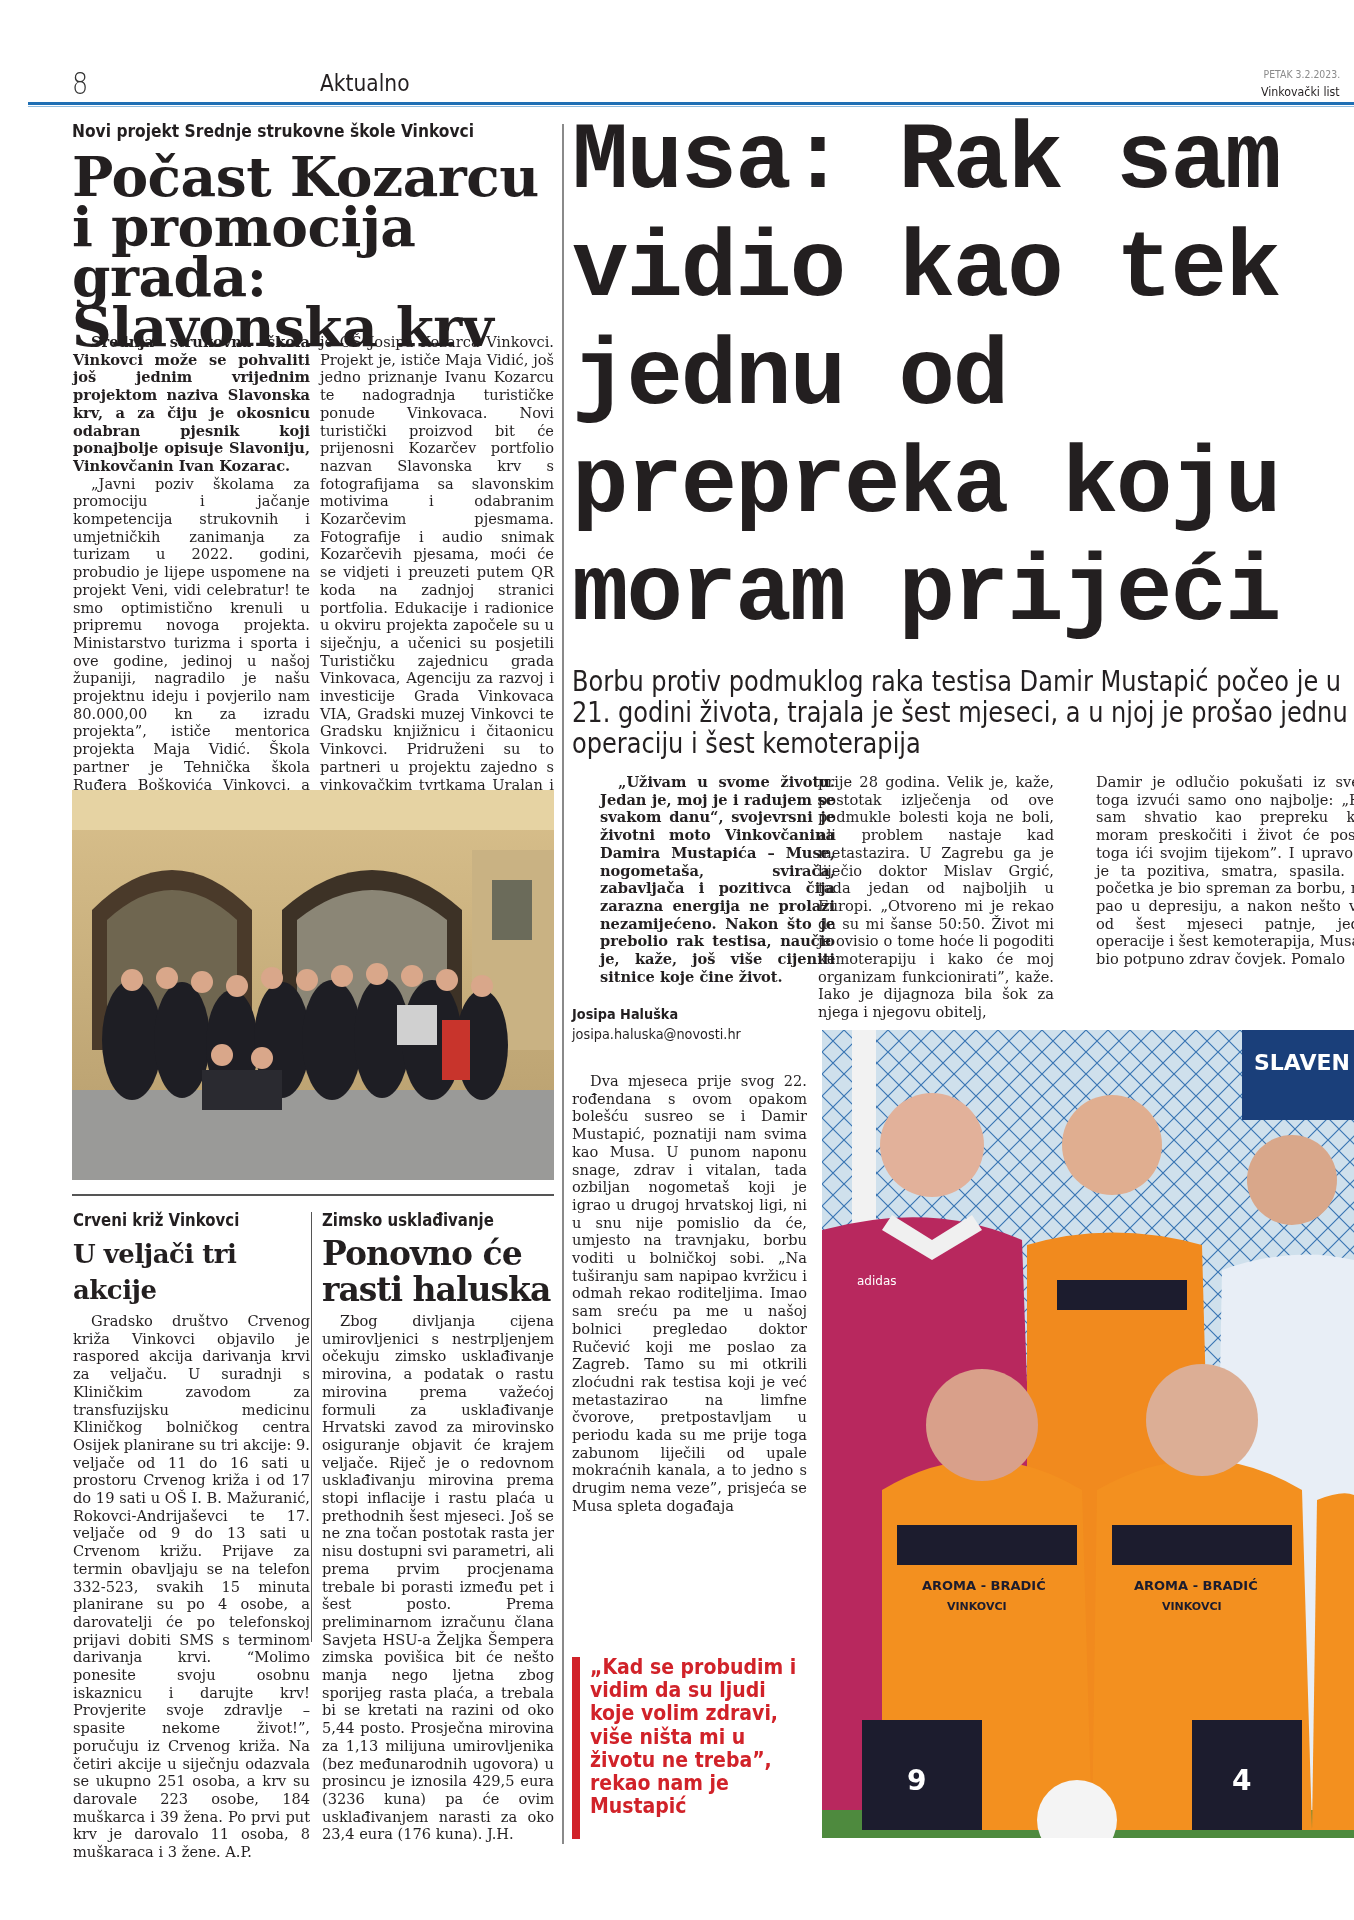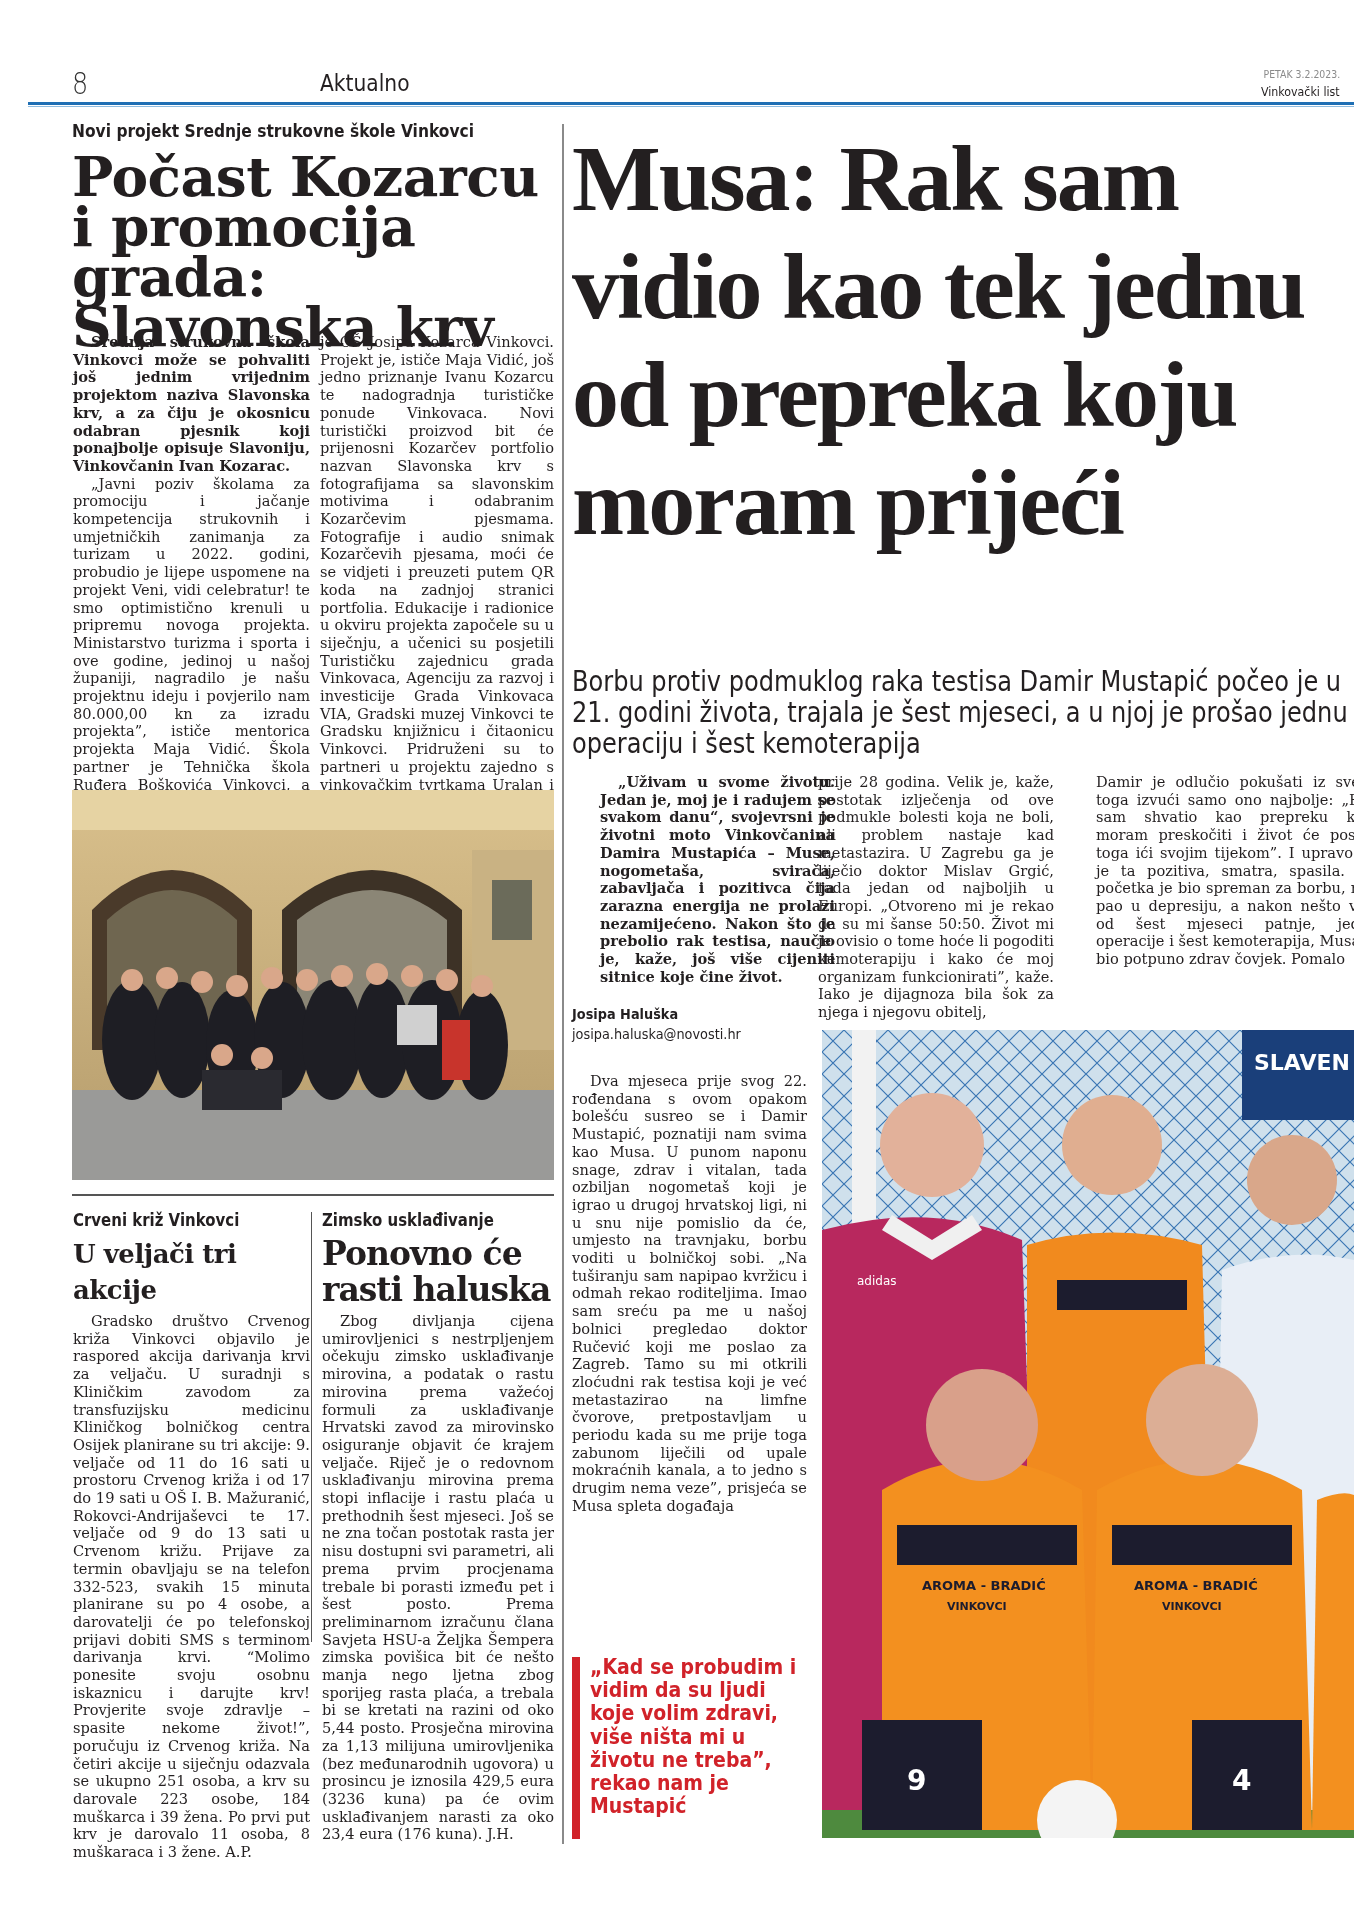--- a/index.html
+++ b/index.html
@@ -38,21 +38,21 @@
   #col-divider-bottom { left: 311px; top: 1212px; width: 1px; height: 430px; background: #555; }
 
   #kicker-3 { left: 322px; top: 1210px; font-family: "DejaVu Sans", sans-serif; font-size: 17px; font-weight: bold; transform: scaleX(0.88); transform-origin: left top; white-space: nowrap; }
   #headline-3 { left: 322px; top: 1236px; width: 240px; font-family: "DejaVu Serif", serif; font-weight: bold; font-size: 33px; line-height: 36px; letter-spacing: -1px; }
   #art3-body { left: 322px; top: 1312px; width: 232px; }
 
   
   #main-divider { left: 562px; top: 124px; width: 2px; height: 1720px; background: #8a8a8a; }
 
   
-  #headline-main { left: 572px; top: 124px; width: 780px; font-family: Liberation Serif, serif; font-weight: bold; font-size: 94px; line-height: 108px; color: #231f20; letter-spacing: -2px; }
+  #headline-main { left: 572px; top: 108px; width: 780px; font-family: Liberation Mono, monospace; font-weight: bold; font-size: 94px; line-height: 108px; color: #231f20; letter-spacing: -2px; }
   #subhead-main { left: 572px; top: 666px; width: 780px; font-family: "DejaVu Sans", sans-serif; font-size: 28px; line-height: 31px; color: #231f20; transform: scaleX(0.86); transform-origin: left top; width: 905px; }
 
   #main-col1 { left: 572px; top: 773px; width: 235px; margin-left: 28px; }
   #main-col1b { left: 572px; top: 1072px; width: 235px; }
   #main-col2 { left: 818px; top: 773px; width: 236px; }
   #main-col3 { left: 1068px; top: 773px; width: 282px; margin-left: 28px; }
 
   #byline-name { left: 572px; top: 1006px; font-family: "DejaVu Sans", sans-serif; font-size: 14px; font-weight: bold; color: #231f20; transform: scaleX(0.92); transform-origin: left top; white-space: nowrap; }
   #byline-email { left: 572px; top: 1026px; font-family: "DejaVu Sans", sans-serif; font-size: 14px; color: #231f20; transform: scaleX(0.92); transform-origin: left top; white-space: nowrap; }
 

